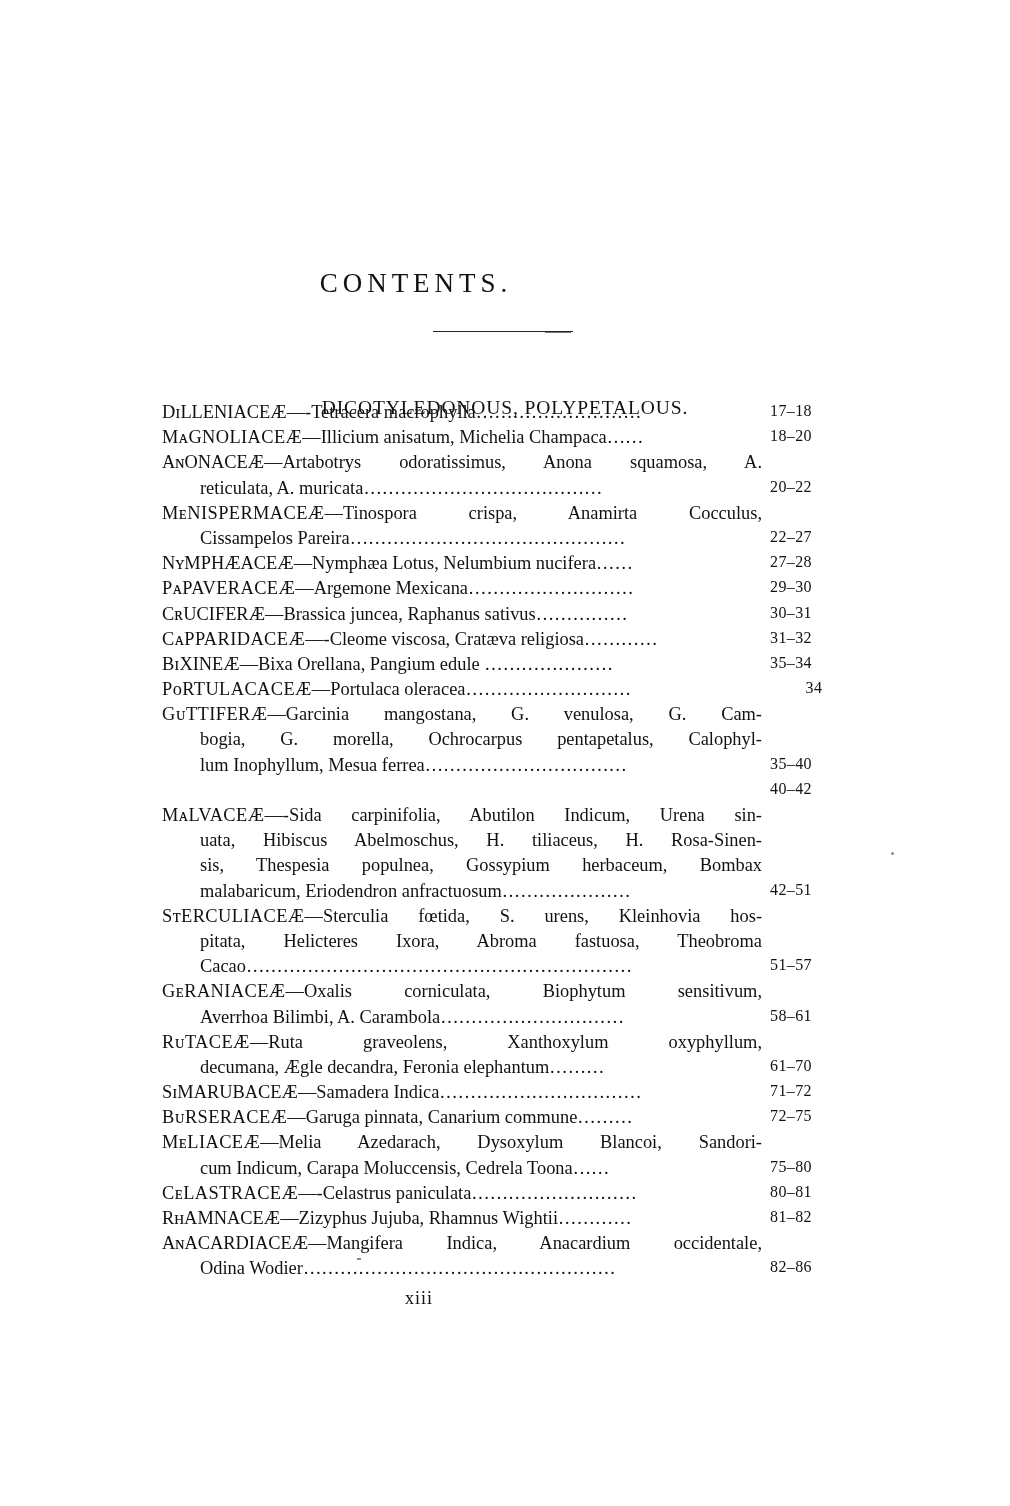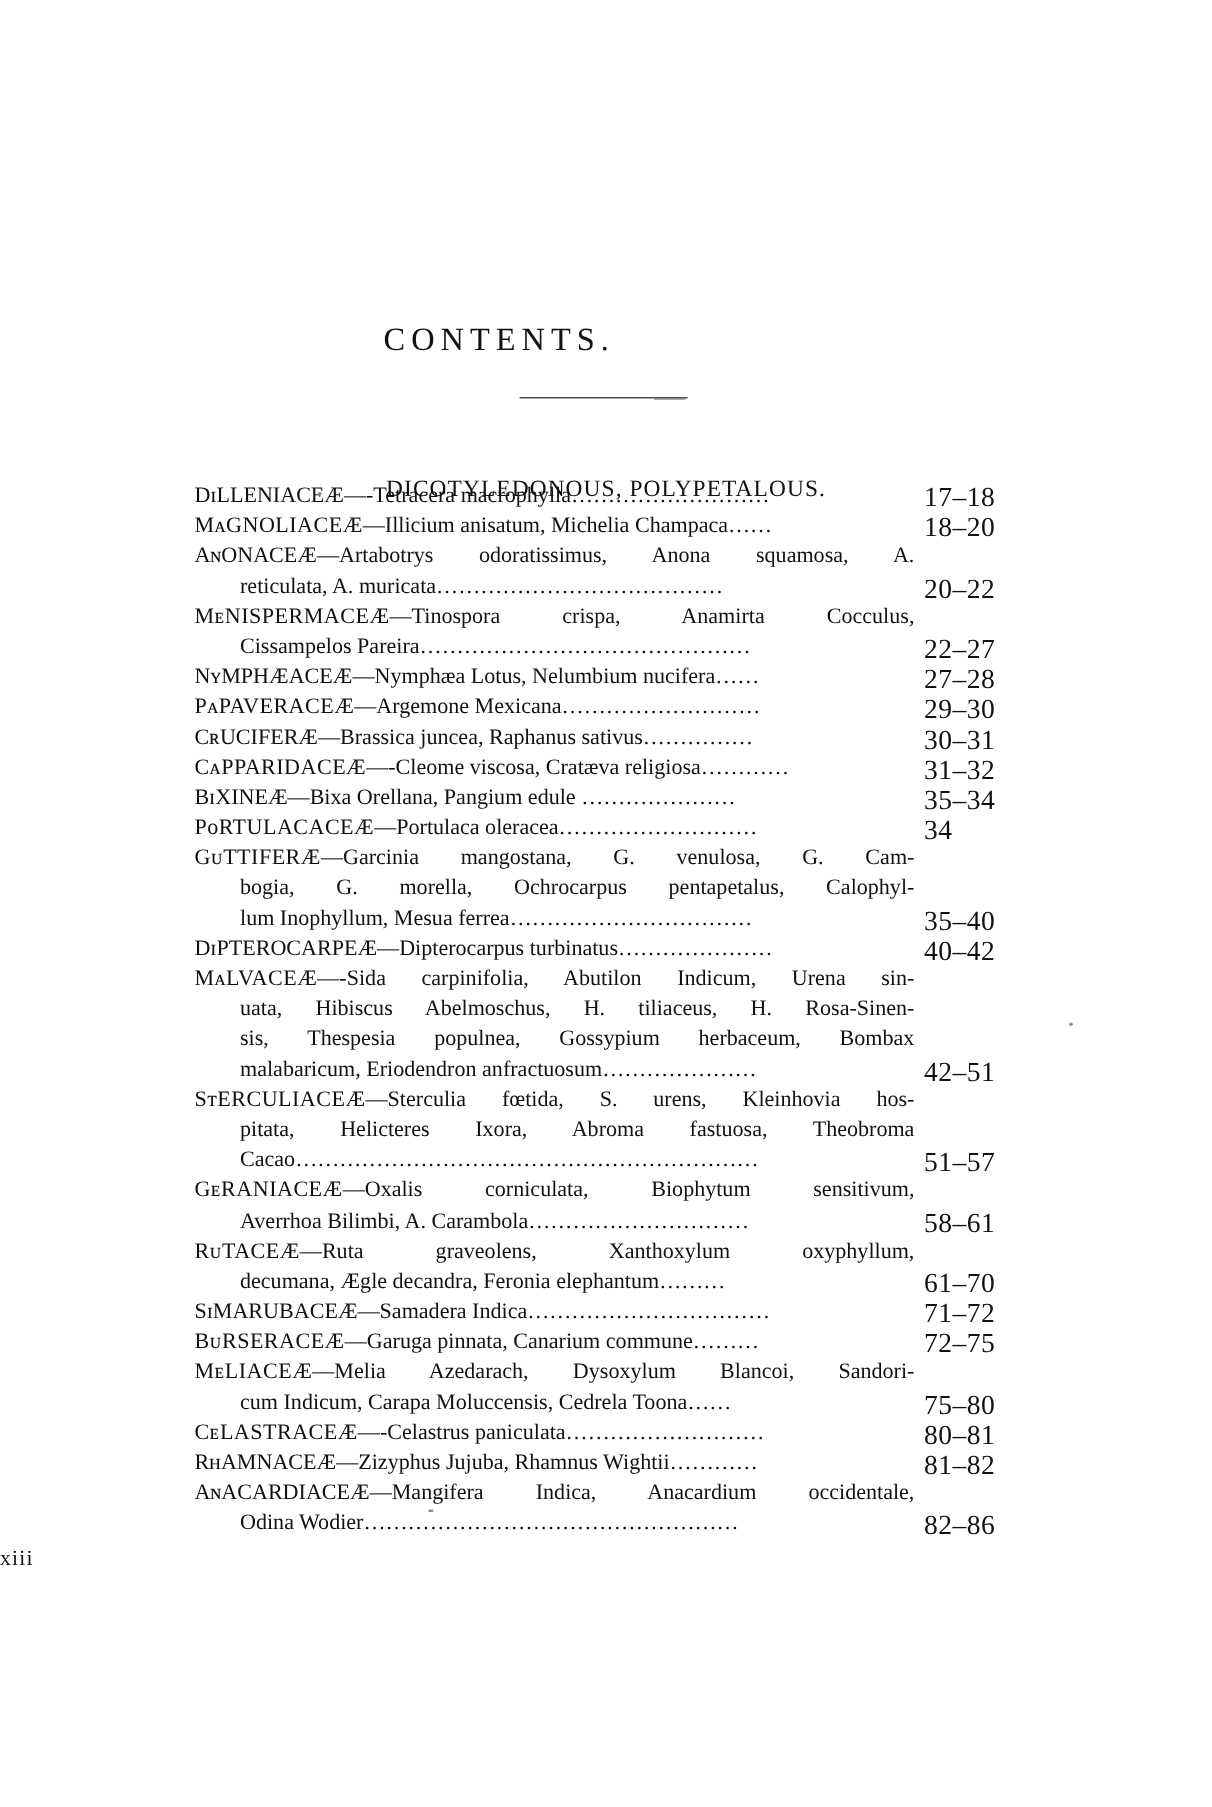--- a/index.html
+++ b/index.html
@@ -100,31 +100,33 @@
   .sc {
     font-variant: small-caps;
     letter-spacing: 0.4px;
   }
   .pages {
     position: absolute;
     left: 608px;
     top: 0;
     width: 88px;
     text-align: left;
-    font-size: 23px;
+    font-size: 16px;
     letter-spacing: 0.4px;
   }
   .pages.center {
+    text-align: center;
     width: 88px;
   }
   .folio {
     position: absolute;
     left: 0;
     top: 1288px;
     width: 838px;
+    text-align: center;
     font-size: 18px;
     letter-spacing: 1px;
   }
   .speck {
     position: absolute;
     width: 3px;
     height: 3px;
     background: #8a8a8a;
     border-radius: 50%;
   }
@@ -242,23 +244,20 @@
         </div>
         <div class="line">
           <span class="txt indent">
             <span class="justleft">lum Inophyllum, Mesua ferrea……………………………</span>
           </span>
           <span class="pages">35–40</span>
         </div>
       </div>
       <div class="entry">
         <div class="line">
-          <span class="txt">
-            <span class="justleft">DɪPTEROCARPEÆ—Dipterocarpus turbinatus…………………</span>
-          </span>
           <span class="pages">40–42</span>
         </div>
       </div>
       <div class="entry">
         <div class="line">
           <span class="txt">
             <span class="just"><span class="sc">MᴀLVACEÆ</span><span>—-Sida carpinifolia, Abutilon Indicum, Urena sin-</span></span>
           </span>
         </div>
         <div class="line">

